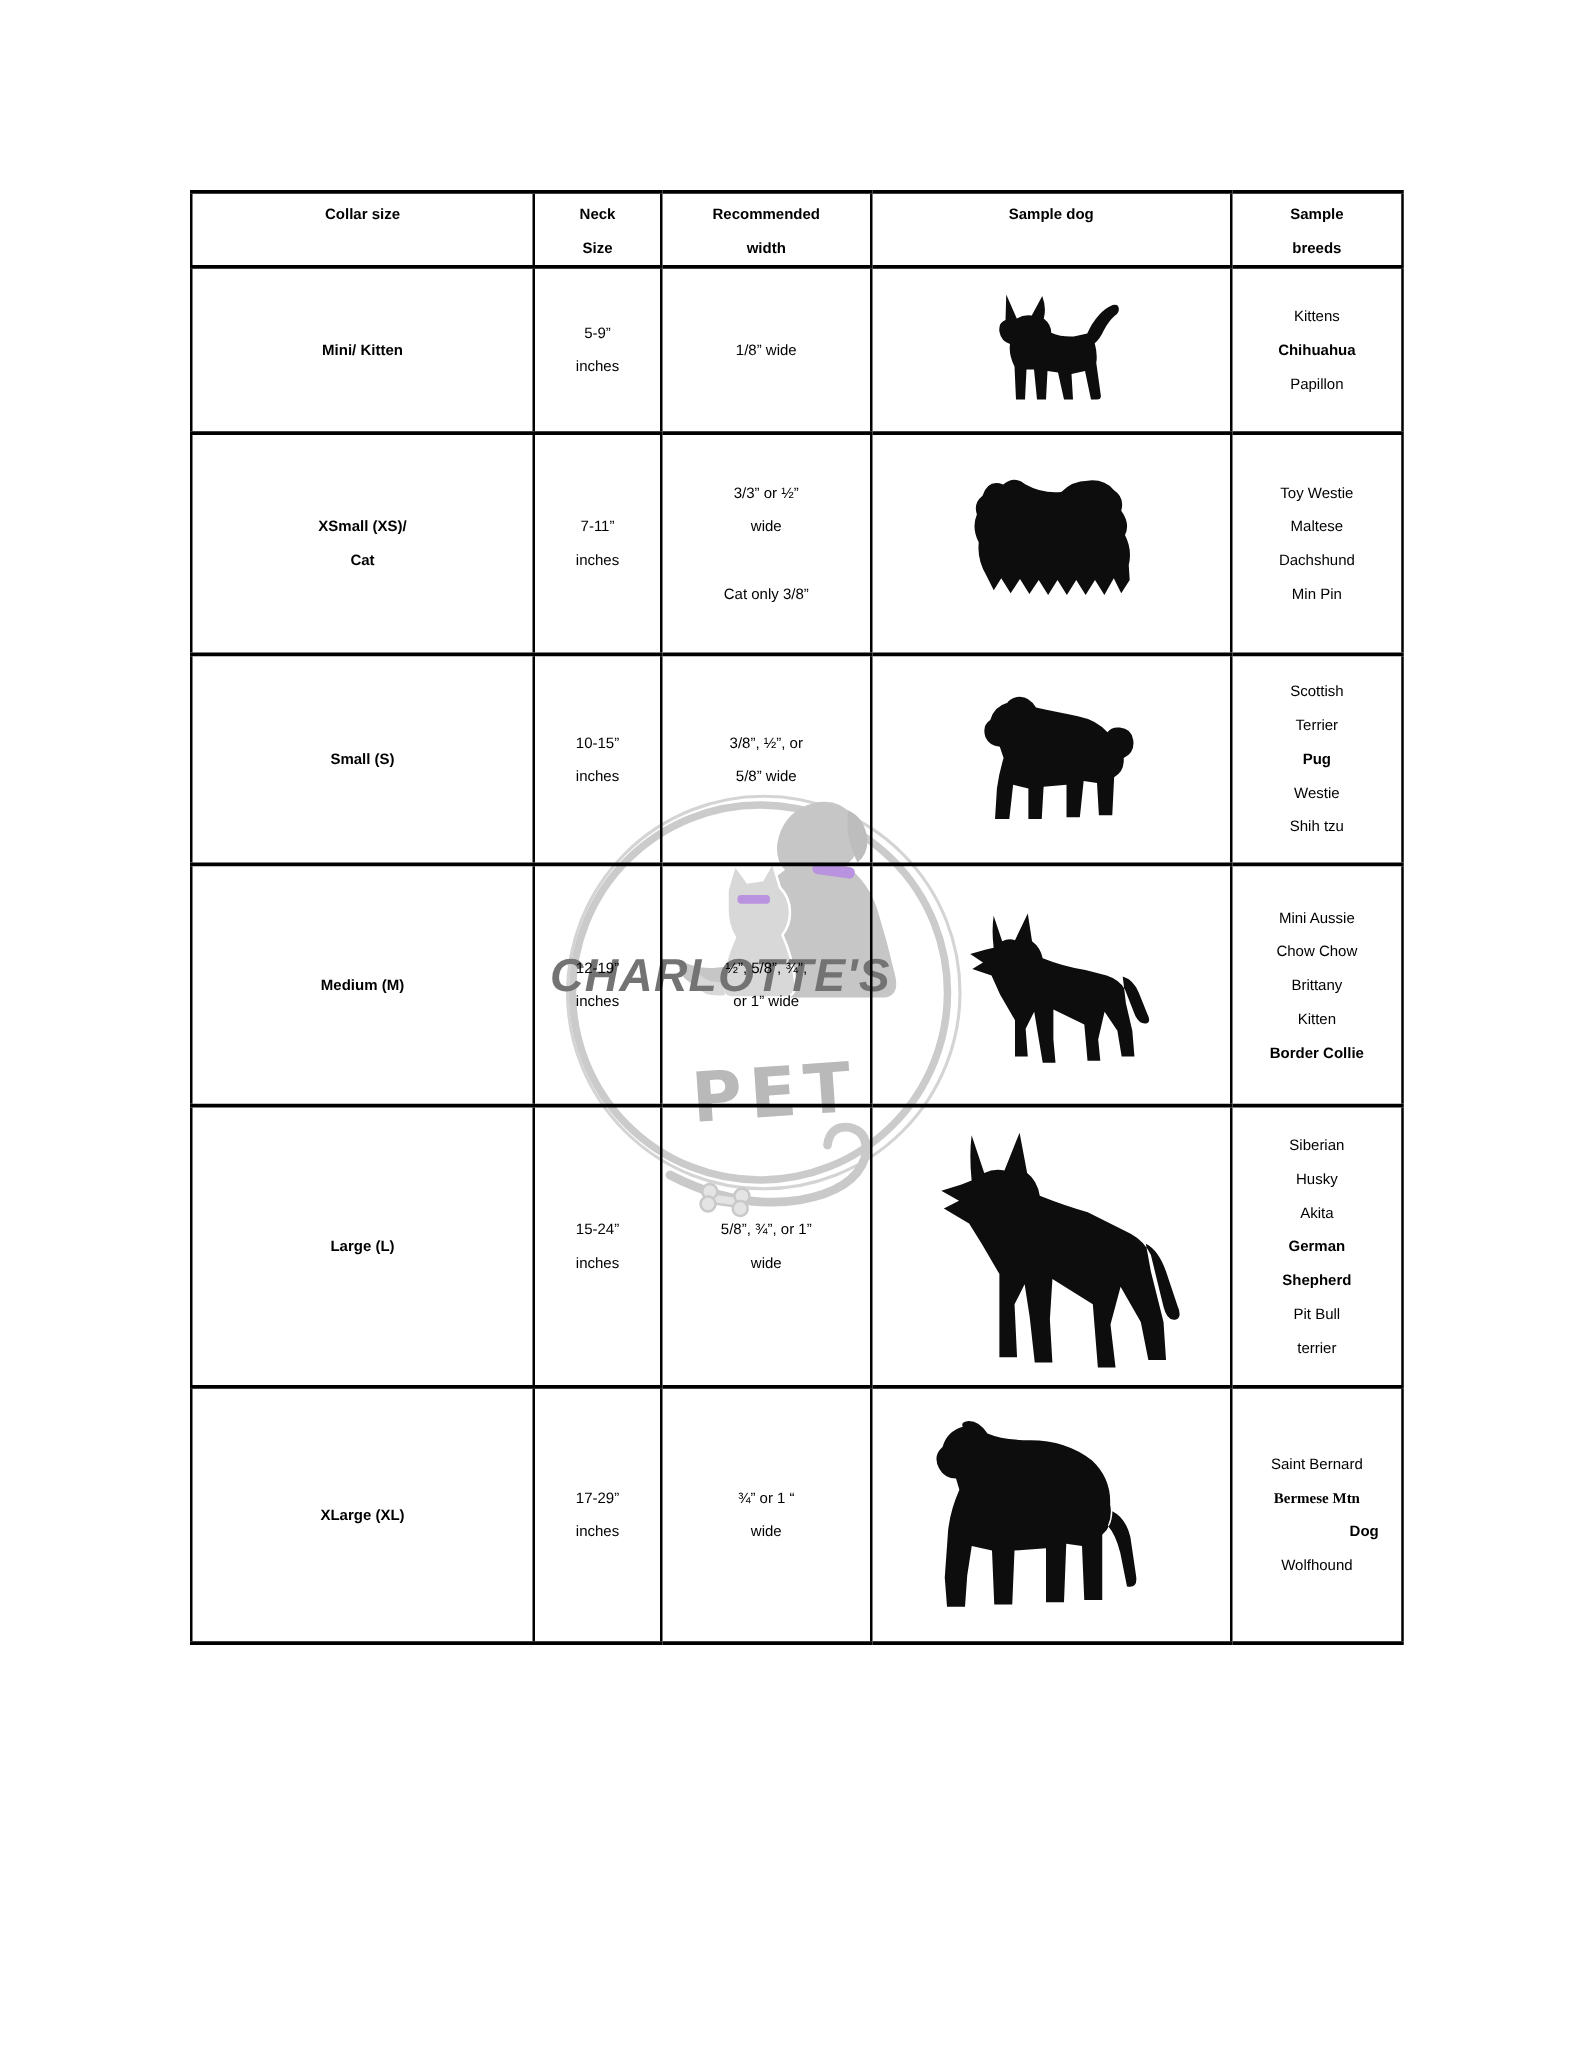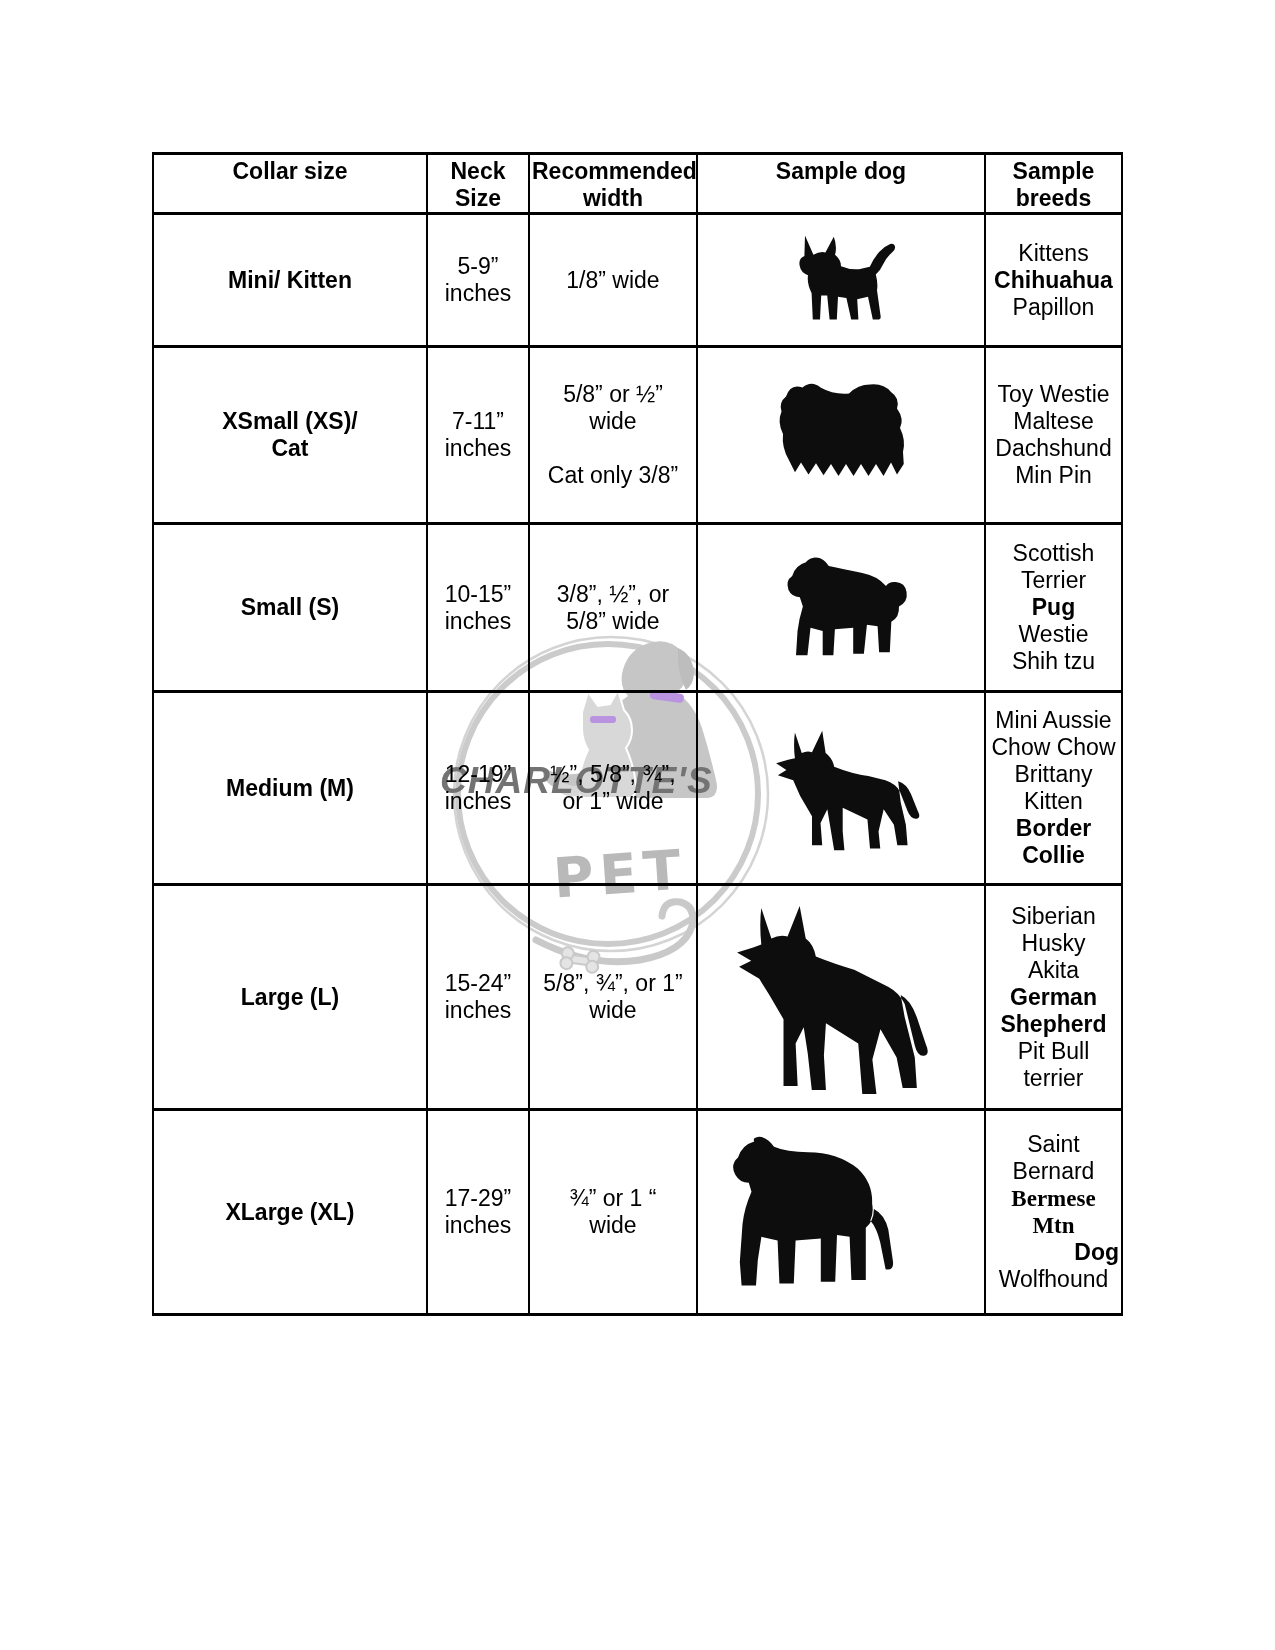--- a/index.html
+++ b/index.html
@@ -35,23 +35,23 @@
 
   
   table.size-chart{
     position:absolute;left:152px;top:152px;width:969px;
     border-collapse:collapse;table-layout:fixed;
     z-index:1;background:transparent;
   }
   table.size-chart td, table.size-chart th{
     border:2px solid #000;
     border-top-width:3px;border-bottom-width:3px;
-    padding:0 2px;
+    padding:0 18px;
     text-align:center;vertical-align:middle;
-    font-size:23px;
+    font-size:12px;
   }
   table.size-chart th{
     font-weight:bold;vertical-align:top;padding-top:3px;
     line-height:27px;
   }
   .line{line-height:27px;min-height:27px;}
   .collar{font-weight:bold;}
   .dogcell{vertical-align:middle;}
   .dogcell svg{display:block;margin:0 auto;}
   .dog-left svg{margin-left:2px;}
@@ -145,21 +145,21 @@
   <tr style="height:177px">
     <td class="collar">
       <div class="line">XSmall (XS)/</div>
       <div class="line">Cat</div>
     </td>
     <td>
       <div class="line">7-11”</div>
       <div class="line">inches</div>
     </td>
     <td>
-      <div class="line">5/8” or ½”</div>
+      <div class="line">3/3” or ½”</div>
       <div class="line">wide</div>
       <div class="line"></div>
       <div class="line">Cat only 3/8”</div>
     </td>
     <td class="dogcell">
       <svg width="165" height="125" viewBox="0 0 220 160" aria-label="maltese-silhouette">
         <path fill="#0d0d0d" d="M36,28 Q42,10 58,16 Q70,6 82,16 Q100,26 120,24 Q132,12 148,12 Q166,10 176,22 Q188,30 184,44 Q194,58 188,70 Q196,86 192,102 L193,118 L184,132 L176,116 L166,134 L156,118 L146,134 L136,118 L126,134 L116,118 L106,134 L96,118 L86,133 L76,117 L66,132 L56,116 L48,129 L40,113 Q30,96 32,78 Q24,62 30,48 Q26,36 36,28 Z"></path>
       </svg>
     </td>
     <td>

